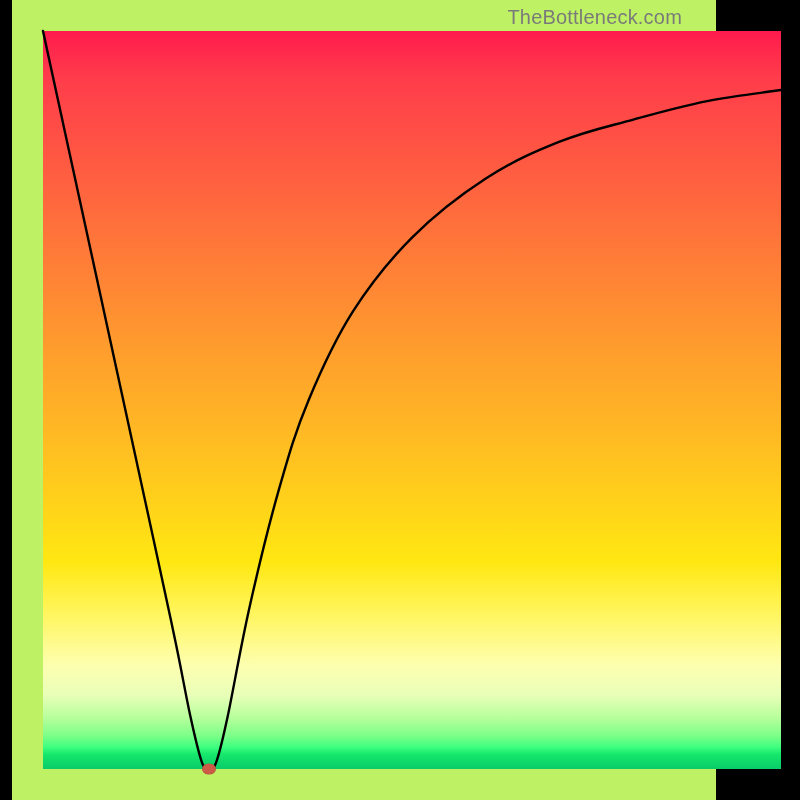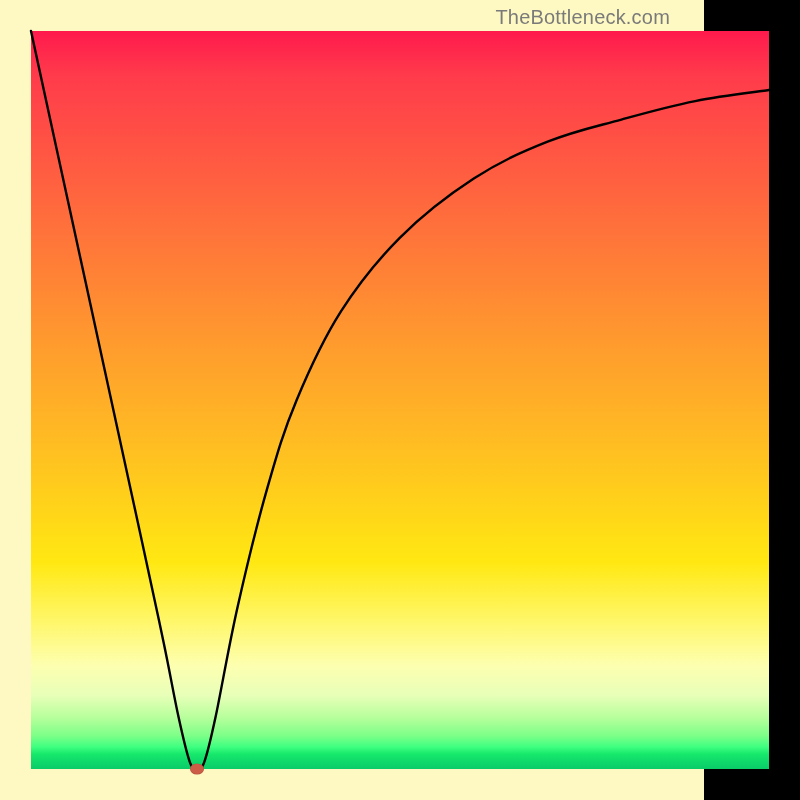--- a/index.html
+++ b/index.html
@@ -8,21 +8,22 @@
     width: 800px;
     height: 800px;
     overflow: hidden;
     background: #000;
     font-family: Arial, Helvetica, sans-serif;
   }
   .frame {
     position: relative;
     width: 704px;
     height: 800px;
-    background: #fef9c3;
+    background: #bef264;
+    margin-left: 12px;
   }
   .plot-area {
     position: absolute;
     left: 31px;
     top: 31px;
     width: 738px;
     height: 738px;
     
     background: linear-gradient(to bottom,
       #ff1a4d 0%,

